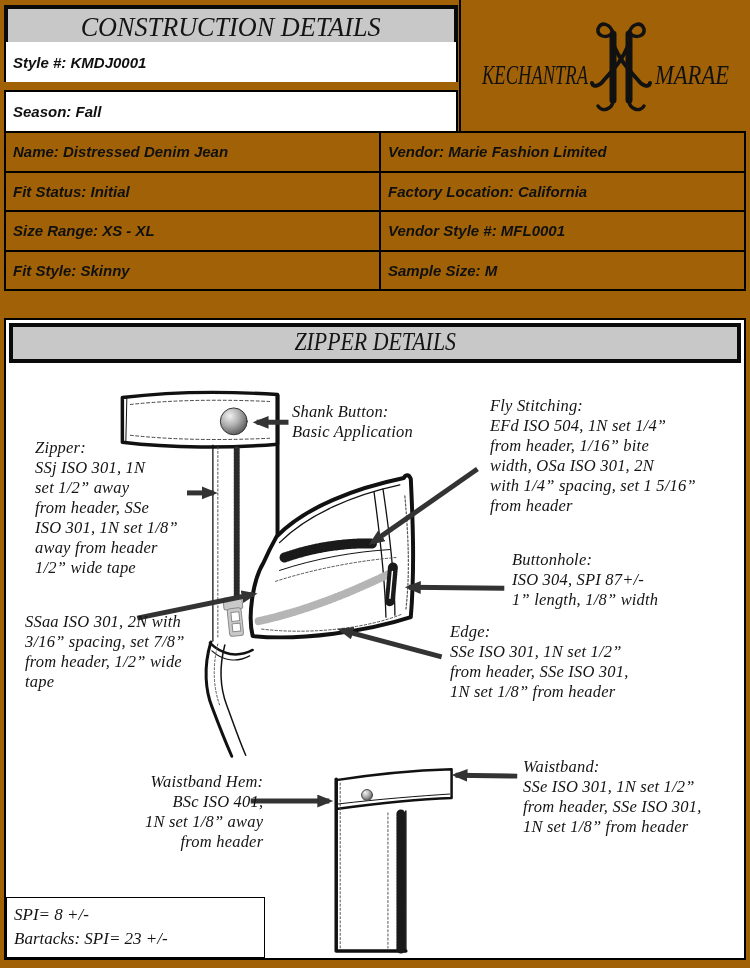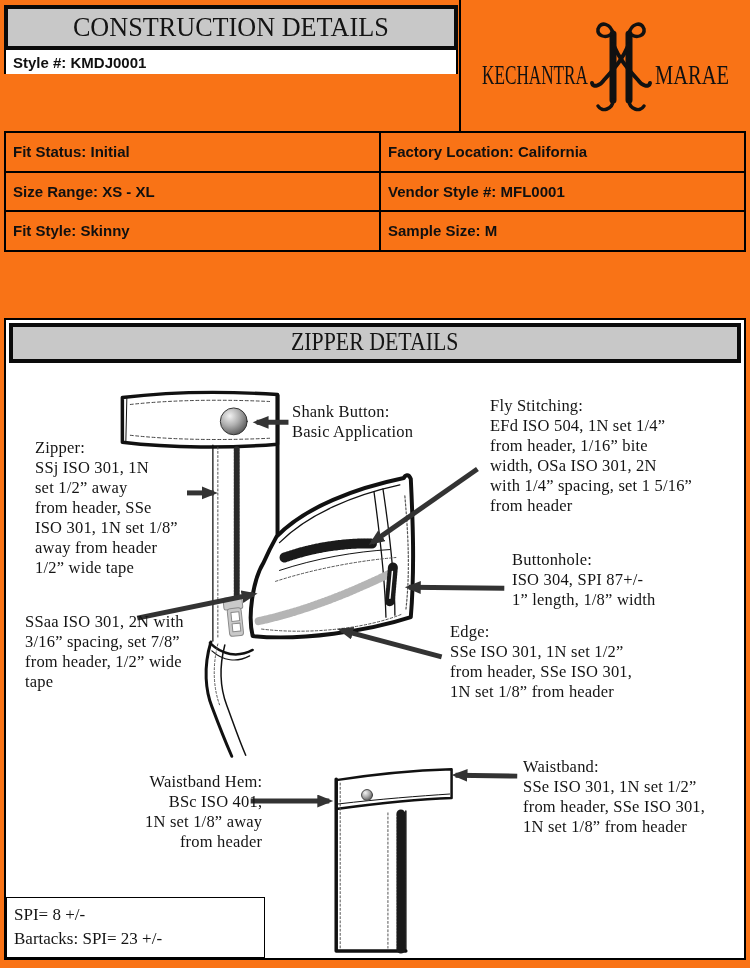--- a/index.html
+++ b/index.html
@@ -1,28 +1,28 @@
 <!DOCTYPE html>
 <html><head>
 <meta charset="utf-8">
 <style>
   html,body{margin:0;padding:0;background:#ffffff;}
-  .page{position:relative;width:750px;height:968px;background:#f97316;
-        font-family:"Liberation Sans",sans-serif;color:#111;overflow:hidden;}
+  .page{position:relative;width:750px;height:968px;background:#a16207;
+        font-family:"Liberation Sans",sans-serif;color:#111;overflow:hidden;font-style:italic;}
 
   
   .box-hdr{position:absolute;left:4px;top:5px;width:454px;height:45px;
            background:#c8c8c8;border:4px solid #0a0a0a;box-sizing:border-box;
            display:flex;align-items:center;justify-content:center;}
   .t1{font-family:"Liberation Serif",serif;font-size:27px;color:#141414;
       display:inline-block;transform:scaleX(.97);white-space:nowrap;}
   .cell{position:absolute;box-sizing:border-box;border:2px solid #000;
         display:flex;align-items:center;padding-left:7px;
         font-size:15px;font-weight:bold;color:#101010;background:#fff;}
-  .cell-style{left:4px;top:50px;width:454px;height:24px;border-top:none;border-bottom:none;}
+  .cell-style{left:4px;top:42px;width:454px;height:40px;border-top:none;border-bottom:none;}
   .cell-season{left:4px;top:90px;width:454px;height:41px;border-bottom:none;}
   .logo-cell{position:absolute;left:459px;top:0;width:287px;height:133px;
              box-sizing:border-box;border-left:2px solid #000;}
   table.info{position:absolute;left:4px;top:131px;width:742px;border-collapse:collapse;}
   table.info td{border:2px solid #000;height:37.5px;padding:0 0 0 7px;
                 font-size:15px;font-weight:bold;color:#101010;vertical-align:middle;}
   td.c1{width:366px;}
 
   
   .zsec{position:absolute;left:4px;top:318px;width:742px;height:642px;
@@ -45,40 +45,45 @@
 </head>
 <body>
 
 <div class="page">
 
   <div class="box-hdr">
     <span class="t1">CONSTRUCTION DETAILS</span>
   </div>
 
   <div class="cell cell-style">Style #: KMDJ0001</div>
+  <div class="cell cell-season">Season: Fall</div>
 
   <div class="logo-cell">
     <svg class="logo-svg" width="287" height="131" viewBox="0 0 287 131">
       <text x="21" y="84" font-size="27" fill="#111" textLength="106" lengthAdjust="spacingAndGlyphs">KECHANTRA</text>
       <g stroke="#111" fill="none" stroke-linecap="round">
         <path d="M152,34 L152,100" stroke-width="7"></path>
         <path d="M168,34 L168,100" stroke-width="7"></path>
         <path d="M152,34 C150,23 139,21 137,29 C136,36 144,38 149,35" stroke-width="3.5"></path>
         <path d="M168,34 C170,23 181,21 183,29 C184,36 176,38 171,35" stroke-width="3.5"></path>
         <path d="M152,100 C152,109 141,113 137,106" stroke-width="3.5"></path>
         <path d="M168,100 C168,109 179,113 183,106" stroke-width="3.5"></path>
         <path d="M152,44 C158,58 165,67 177,80 C181,86 188,88 189,83" stroke-width="4"></path>
         <path d="M168,44 C162,58 155,67 143,80 C139,86 132,88 131,83" stroke-width="4"></path>
       </g>
       <text x="194" y="84" font-size="27" fill="#111" textLength="74" lengthAdjust="spacingAndGlyphs">MARAE</text>
     </svg>
   </div>
 
   <table class="info">
     <tbody>
+        <tr>
+      <td class="c1">Name: Distressed Denim Jean</td>
+      <td>Vendor: Marie Fashion Limited</td>
+    </tr>
     <tr>
       <td class="c1">Fit Status: Initial</td>
       <td>Factory Location: California</td>
     </tr>
     <tr>
       <td class="c1">Size Range: XS - XL</td>
       <td>Vendor Style #: MFL0001</td>
     </tr>
     <tr>
       <td class="c1">Fit Style: Skinny</td>

